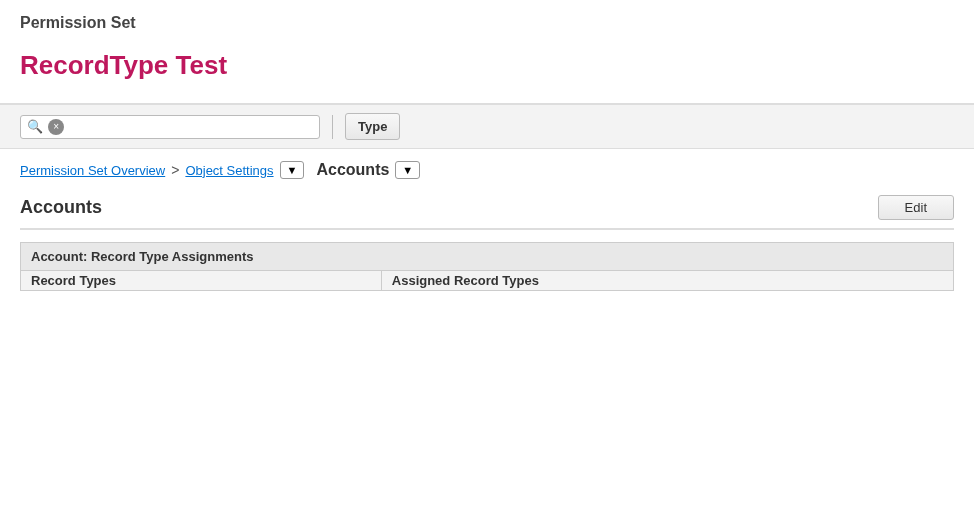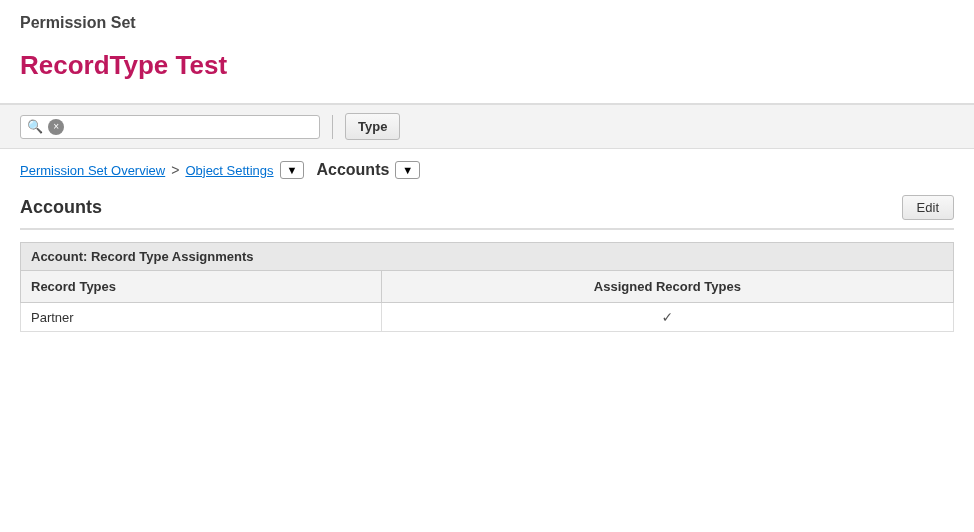--- a/index.html
+++ b/index.html
@@ -146,21 +146,21 @@
       padding: 8px 0 8px 0;
       border-bottom: 2px solid #ddd;
       margin-bottom: 0;
     }
     .section-title {
       font-size: 18px;
       font-weight: bold;
       color: #333;
     }
     .edit-btn {
-      padding: 4px 14px;
+      padding: 4px 26px;
       border: 1px solid #bbb;
       border-radius: 3px;
       background: linear-gradient(to bottom, #f8f8f8, #e8e8e8);
       font-size: 13px;
       color: #333;
       cursor: pointer;
     }
 
     
     .record-type-section {
@@ -176,27 +176,27 @@
       border-bottom: none;
     }
     .record-type-table {
       width: 100%;
       border-collapse: collapse;
       border: 1px solid #ccc;
     }
     .record-type-table th {
       background: #f3f3f3;
       border: 1px solid #ccc;
-      padding: 8px 10px;
+      padding: 2px 10px;
       text-align: left;
       font-weight: bold;
       font-size: 13px;
     }
     .record-type-table th.center {
-      text-align: center;
+      text-align: left;
     }
     .record-type-table td {
       border: 1px solid #ddd;
       padding: 6px 10px;
       font-size: 13px;
     }
     .record-type-table td.center {
       text-align: center;
     }
     .record-type-table tr:nth-child(odd) td {
@@ -249,20 +249,16 @@
   <div class="record-type-section">
     <div class="record-type-heading">Account: Record Type Assignments</div>
     <table class="record-type-table">
       <thead>
         <tr>
           <th>Record Types</th>
           <th class="center">Assigned Record Types</th>
         </tr>
       </thead>
       <tbody id="table-body">
-          <tr>
-            <td>Partner</td>
-            <td class="center"><span class="check-icon">✓</span></td>
-          </tr>
         </tbody>
     </table>
   </div>
 </div>
 
 </body></html>

